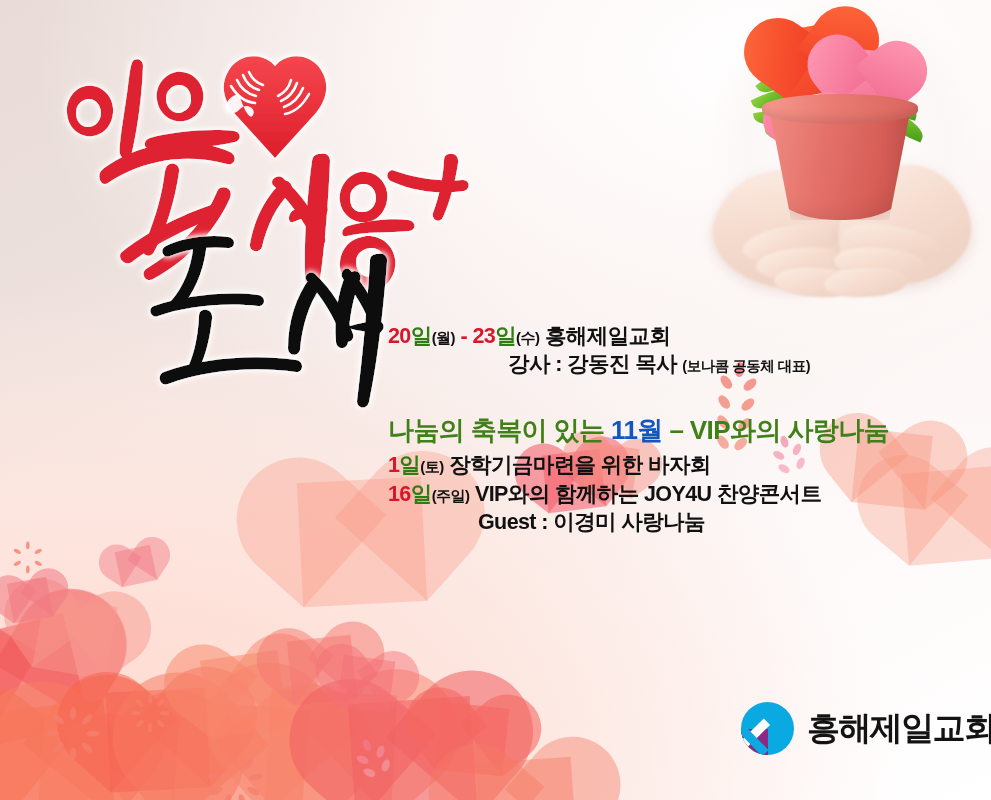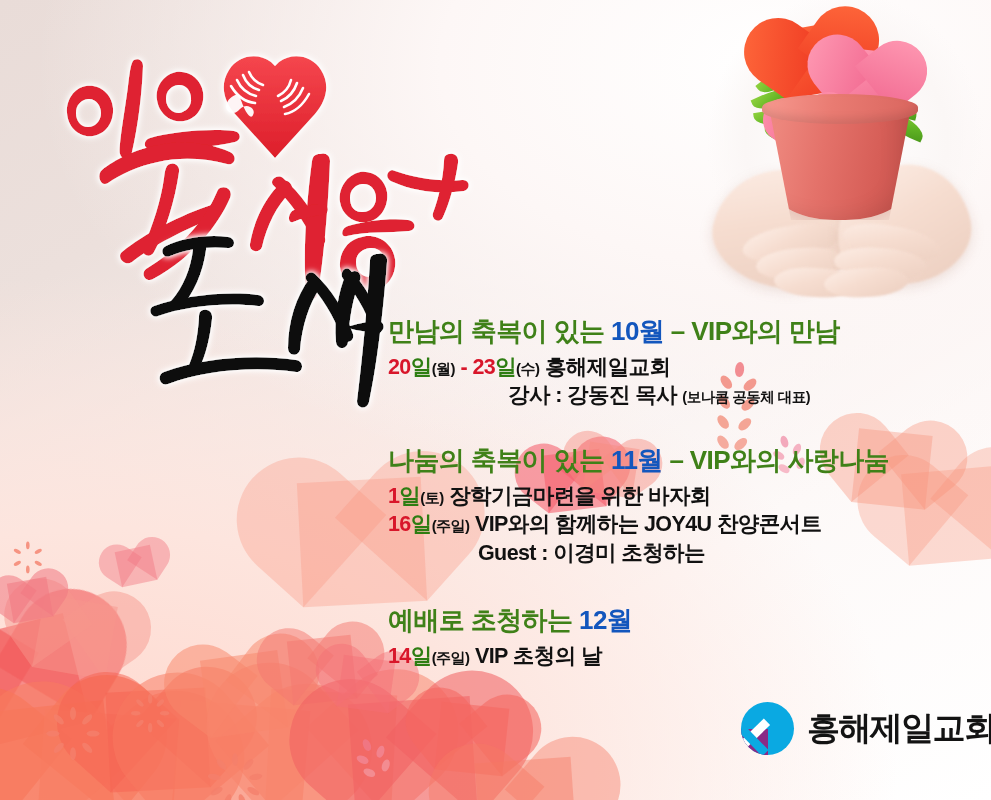--- a/index.html
+++ b/index.html
@@ -382,43 +382,37 @@
         <path d="M286 238 c10 12 22 30 28 50 2 7 12 4 10 -4 -6 -22 -18 -42 -32 -56 -5 -5 -12 4 -6 10z"></path>
         <path d="M320 212 c5 -2 10 2 9 8 -4 52 -10 102 -18 140 -2 8 -12 7 -12 -1 5 -40 10 -90 13 -140 0 -5 3 -7 8 -7z"></path>
         <path d="M292 284 c10 -3 20 -5 28 -5 7 0 8 11 0 11 -9 0 -20 -1 -30 -4 -7 -2 -5 -4 2 -2z"></path>
       </g>
     </svg>
   </div>
 
   <div id="content">
 
     <div class="section">
-      <div class="sec-head"><span>만남의 축복이 있는 </span><span class="mon">10월</span><span> – VIP와의 만남</span></div>
       <div class="gap-s"></div>
       <div class="line"><span class="num">20</span><span class="il">일</span><span class="paren">(월)</span><span class="num"> - </span><span class="num">23</span><span class="il">일</span><span class="paren">(수)</span><span>   흥해제일교회</span></div>
       <div class="line indent-1"><span>강사 : 강동진 목사 </span><span class="small-note">(보나콤 공동체 대표)</span></div>
     </div>
 
     <div class="gap-m"></div>
 
     <div class="section">
       <div class="sec-head"><span>나눔의 축복이 있는 </span><span class="mon">11월</span><span> – VIP와의 사랑나눔</span></div>
       <div class="gap-s"></div>
       <div class="line"><span class="num">1</span><span class="il">일</span><span class="paren">(토)</span><span> 장학기금마련을 위한 바자회</span></div>
       <div class="line"><span class="num">16</span><span class="il">일</span><span class="paren">(주일)</span><span> VIP와의 함께하는 JOY4U 찬양콘서트</span></div>
-      <div class="line indent-2"><span>Guest : 이경미 초청하는</span></div>
+      <div class="line indent-2"><span>Guest : 이경미 사랑나눔</span></div>
     </div>
 
     <div class="gap-l"></div>
 
-    <div class="section">
-      <div class="sec-head"><span>예배로 초청하는 </span><span class="mon">12월</span><span></span></div>
-      <div class="gap-s"></div>
-      <div class="line"><span class="num">14</span><span class="il">일</span><span class="paren">(주일)</span><span> VIP 초청의 날</span></div>
-    </div>
   </div>
 
   <div id="logo">
     <div class="logo-mark">
       <div class="logo-wedge"></div>
       <div class="logo-slash"></div>
       <div class="logo-slash2"></div>
     </div>
     <div class="logo-text">흥해제일교회</div>
   </div>

